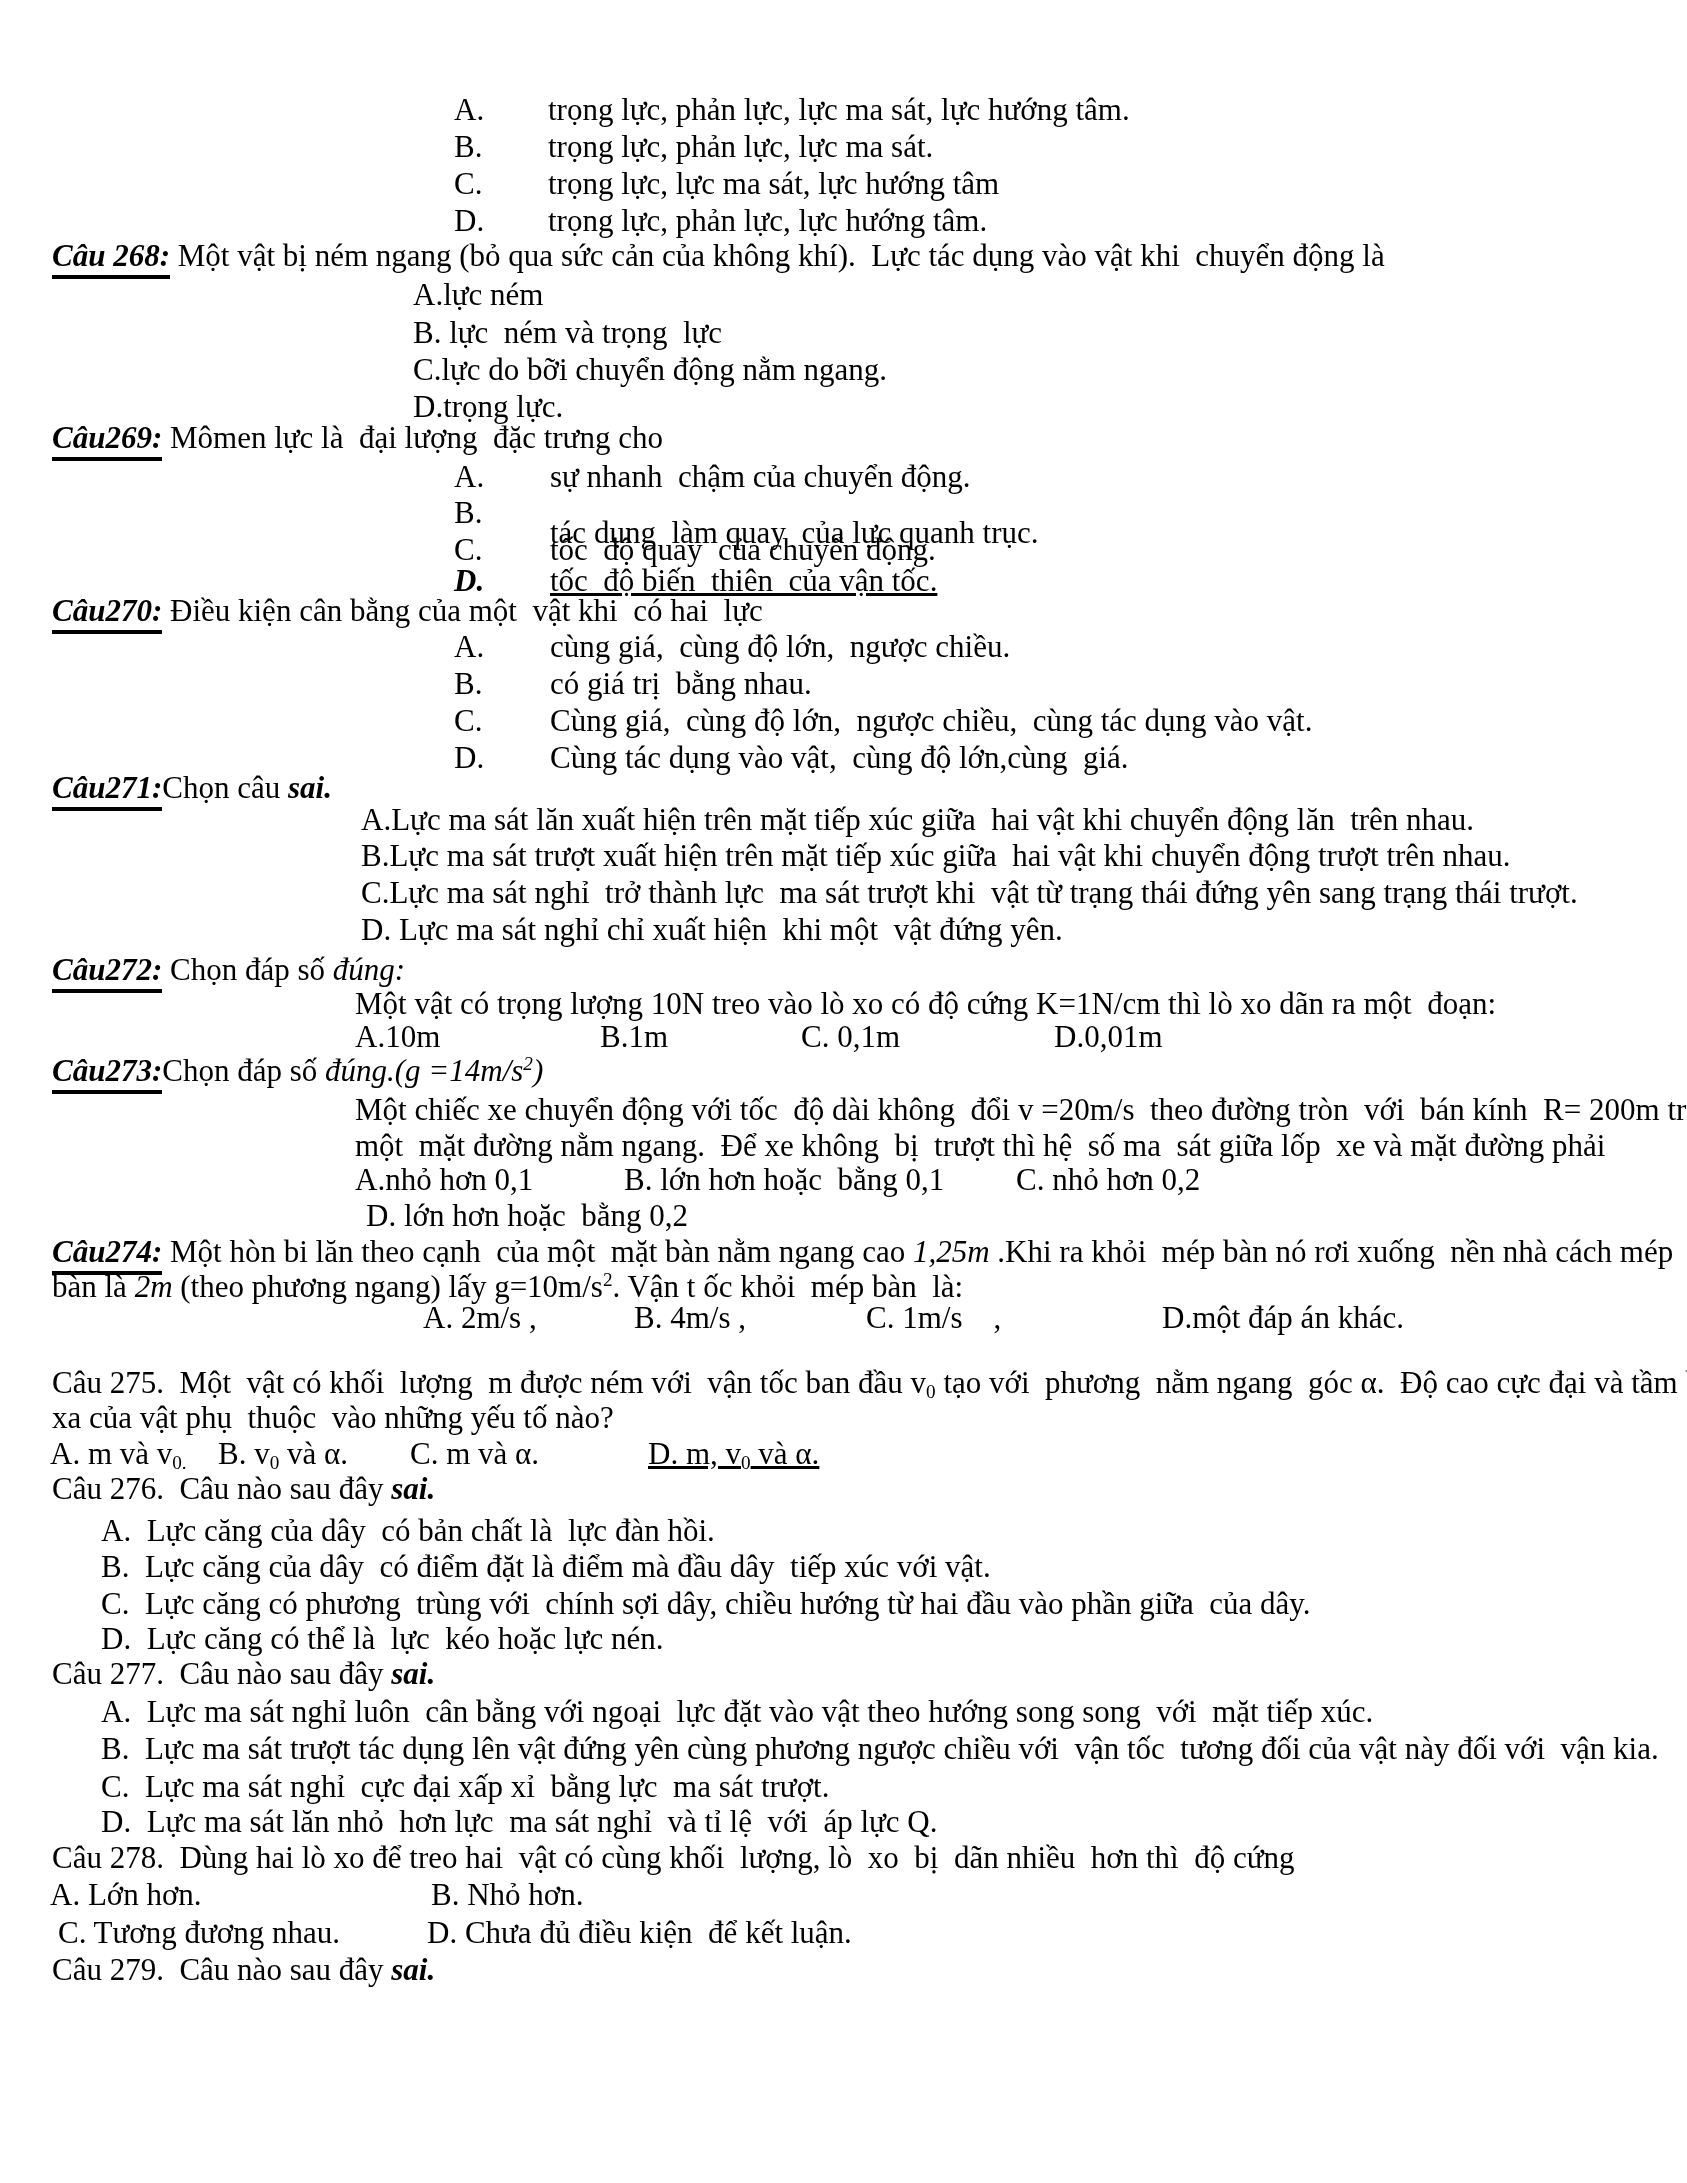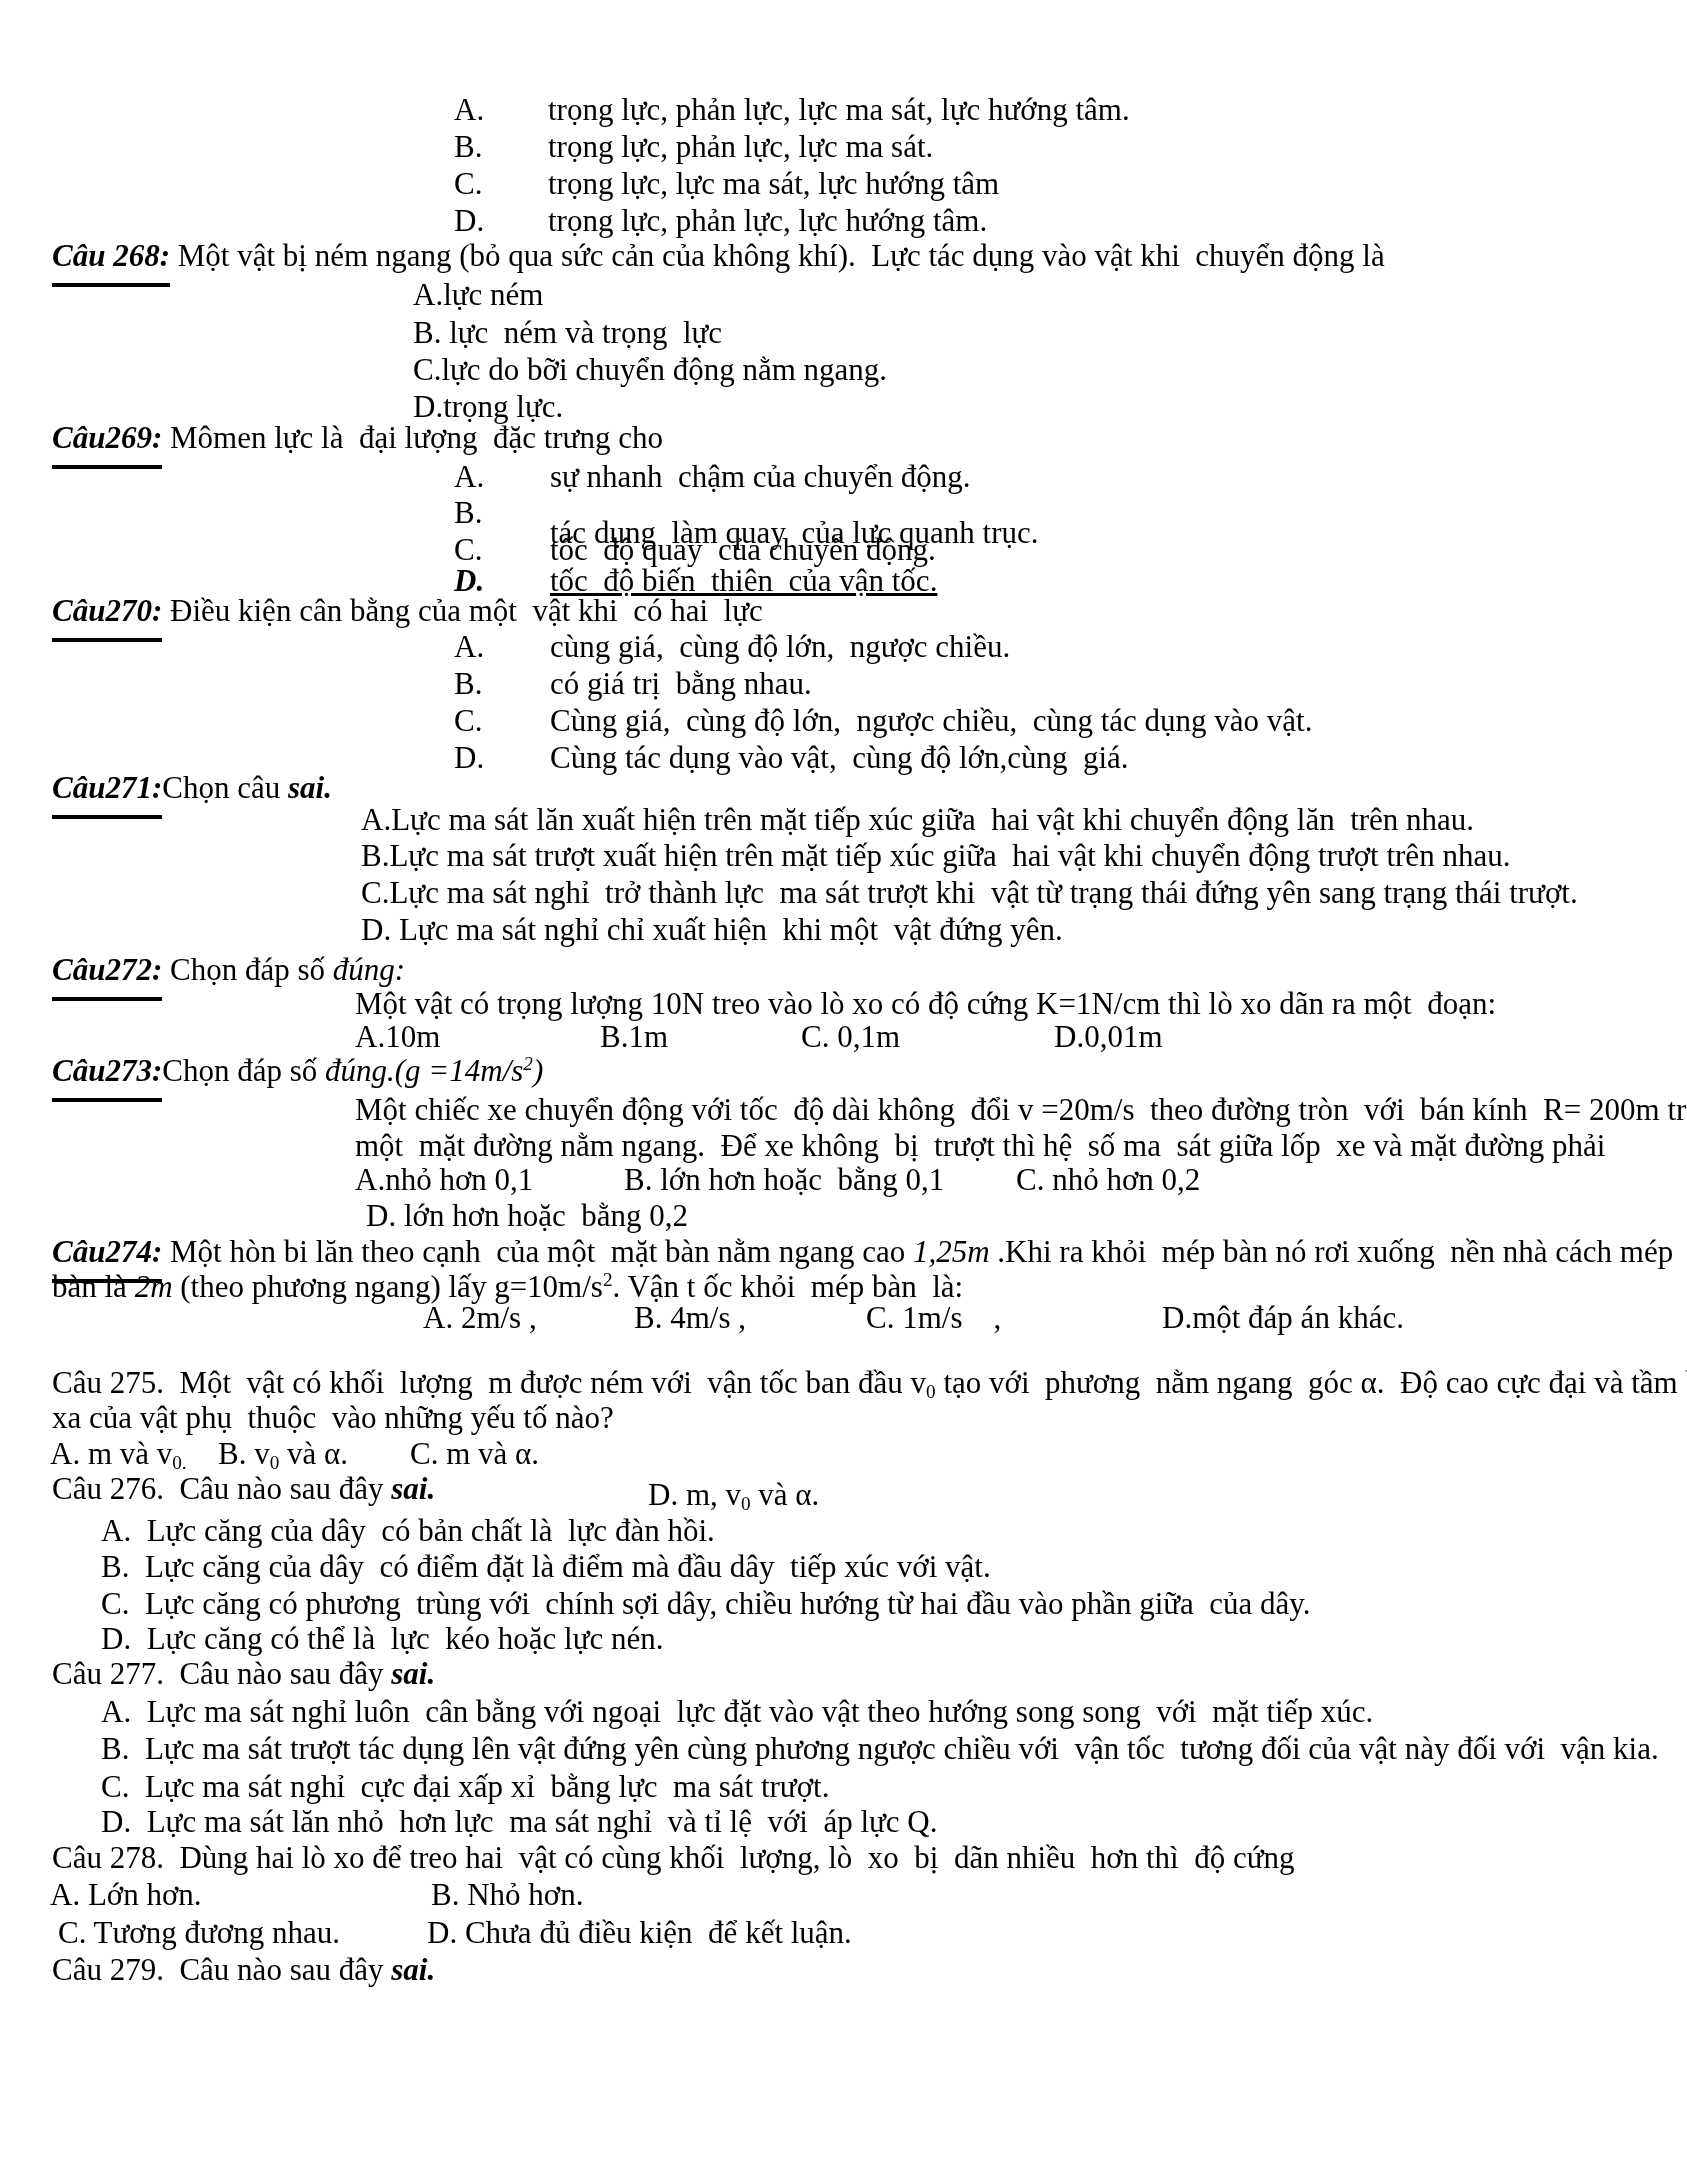--- a/index.html
+++ b/index.html
@@ -14,21 +14,21 @@
     color:#000000;
     overflow:hidden;
   }
   .line{
     position:absolute;
     white-space:pre;
     line-height:1.12;
   }
   .b{font-weight:bold;}
   .i{font-style:italic;}
-  .u{border-bottom:4px solid #000;padding-bottom:10px;}
+  .u{border-bottom:4px solid #000;padding-bottom:2px;}
   .sub{font-size:0.62em;vertical-align:-0.28em;}
   .sup{font-size:0.62em;vertical-align:0.55em;}
 </style>
 </head>
 <body>
 
 <div class="page" id="doc-page" style="width: 1687px; height: 2183px; background: rgb(255, 255, 255); color: rgb(0, 0, 0);">
     <div class="line" style="left: 454px; top: 93px;"><span>A.</span></div>
     <div class="line" style="left: 548px; top: 93px;"><span>trọng lực, phản lực, lực ma sát, lực hướng tâm.</span></div>
     <div class="line" style="left: 454px; top: 130px;"><span>B.</span></div>
@@ -82,21 +82,21 @@
     <div class="line" style="left: 52px; top: 1269px;"><span>bàn là </span><span class="i">2m</span><span> (theo phương ngang) lấy g=10m/s</span><span class="sup">2</span><span>. Vận t ốc khỏi  mép bàn  là:</span></div>
     <div class="line" style="left: 423px; top: 1301px;"><span>A. 2m/s ,</span></div>
     <div class="line" style="left: 634px; top: 1301px;"><span>B. 4m/s ,</span></div>
     <div class="line" style="left: 866px; top: 1301px;"><span>C. 1m/s    ,</span></div>
     <div class="line" style="left: 1162px; top: 1301px;"><span>D.một đáp án khác.</span></div>
     <div class="line" style="left: 52px; top: 1366px;"><span>Câu 275.  Một  vật có khối  lượng  m được ném với  vận tốc ban đầu </span><span>v</span><span class="sub">0</span><span> tạo với  phương  nằm ngang  góc α.  Độ cao cực đại và tầm bay</span></div>
     <div class="line" style="left: 52px; top: 1401px;"><span>xa của vật phụ  thuộc  vào những yếu tố nào?</span></div>
     <div class="line" style="left: 50px; top: 1437px;"><span>A. m và v</span><span class="sub">0.</span></div>
     <div class="line" style="left: 218px; top: 1437px;"><span>B. v</span><span class="sub">0</span><span> và α.</span></div>
     <div class="line" style="left: 410px; top: 1437px;"><span>C. m và α.</span></div>
-    <div class="line" style="left: 648px; top: 1478px;"><span>D. m, v</span><span class="sub">0</span><span> và α.</span></div>
+    <div class="line" style="left: 648px; top: 1437px; text-decoration: underline;"><span>D. m, v</span><span class="sub">0</span><span> và α.</span></div>
     <div class="line" style="left: 52px; top: 1472px;"><span>Câu 276.  Câu nào sau đây </span><span class="b i">sai.</span></div>
     <div class="line" style="left: 101px; top: 1514px;"><span>A.  Lực căng của dây  có bản chất là  lực đàn hồi.</span></div>
     <div class="line" style="left: 101px; top: 1550px;"><span>B.  Lực căng của dây  có điểm đặt là điểm mà đầu dây  tiếp xúc với vật.</span></div>
     <div class="line" style="left: 101px; top: 1587px;"><span>C.  Lực căng có phương  trùng với  chính sợi dây, chiều hướng từ hai đầu vào phần giữa  của dây.</span></div>
     <div class="line" style="left: 101px; top: 1622px;"><span>D.  Lực căng có thể là  lực  kéo hoặc lực nén.</span></div>
     <div class="line" style="left: 52px; top: 1657px;"><span>Câu 277.  Câu nào sau đây </span><span class="b i">sai.</span></div>
     <div class="line" style="left: 101px; top: 1732px;"><span>B.  Lực ma sát trượt tác dụng lên vật đứng yên cùng phương ngược chiều với  vận tốc  tương đối của vật này đối với  vận kia.</span></div>
     <div class="line" style="left: 101px; top: 1695px;"><span>A.  Lực ma sát nghỉ luôn  cân bằng với ngoại  lực đặt vào vật theo hướng song song  với  mặt tiếp xúc.</span></div>
     <div class="line" style="left: 101px; top: 1770px;"><span>C.  Lực ma sát nghỉ  cực đại xấp xỉ  bằng lực  ma sát trượt.</span></div>
     <div class="line" style="left: 101px; top: 1805px;"><span>D.  Lực ma sát lăn nhỏ  hơn lực  ma sát nghỉ  và tỉ lệ  với  áp lực Q.</span></div>

